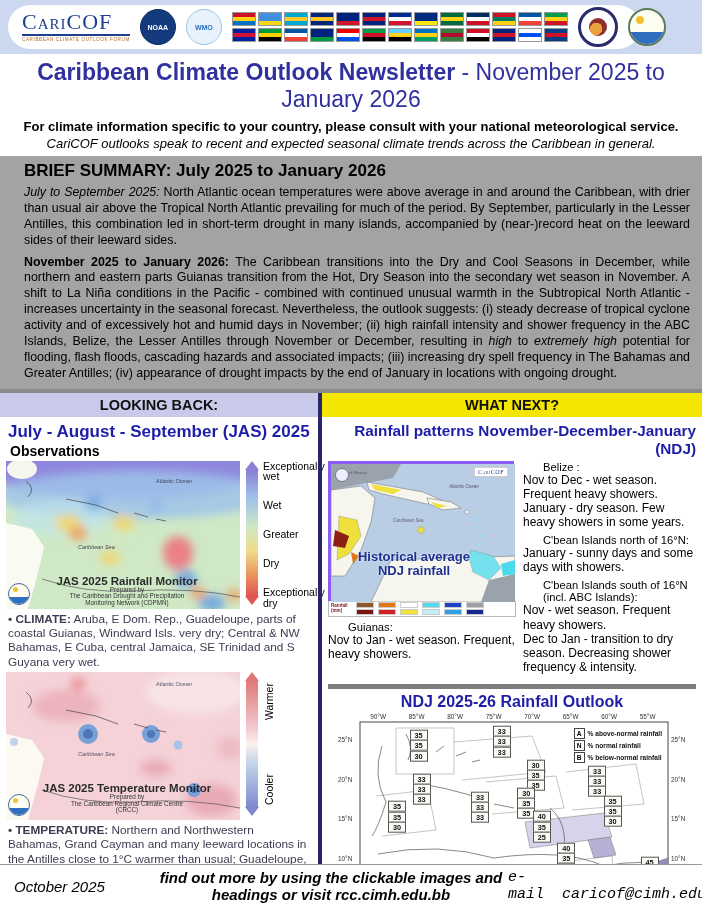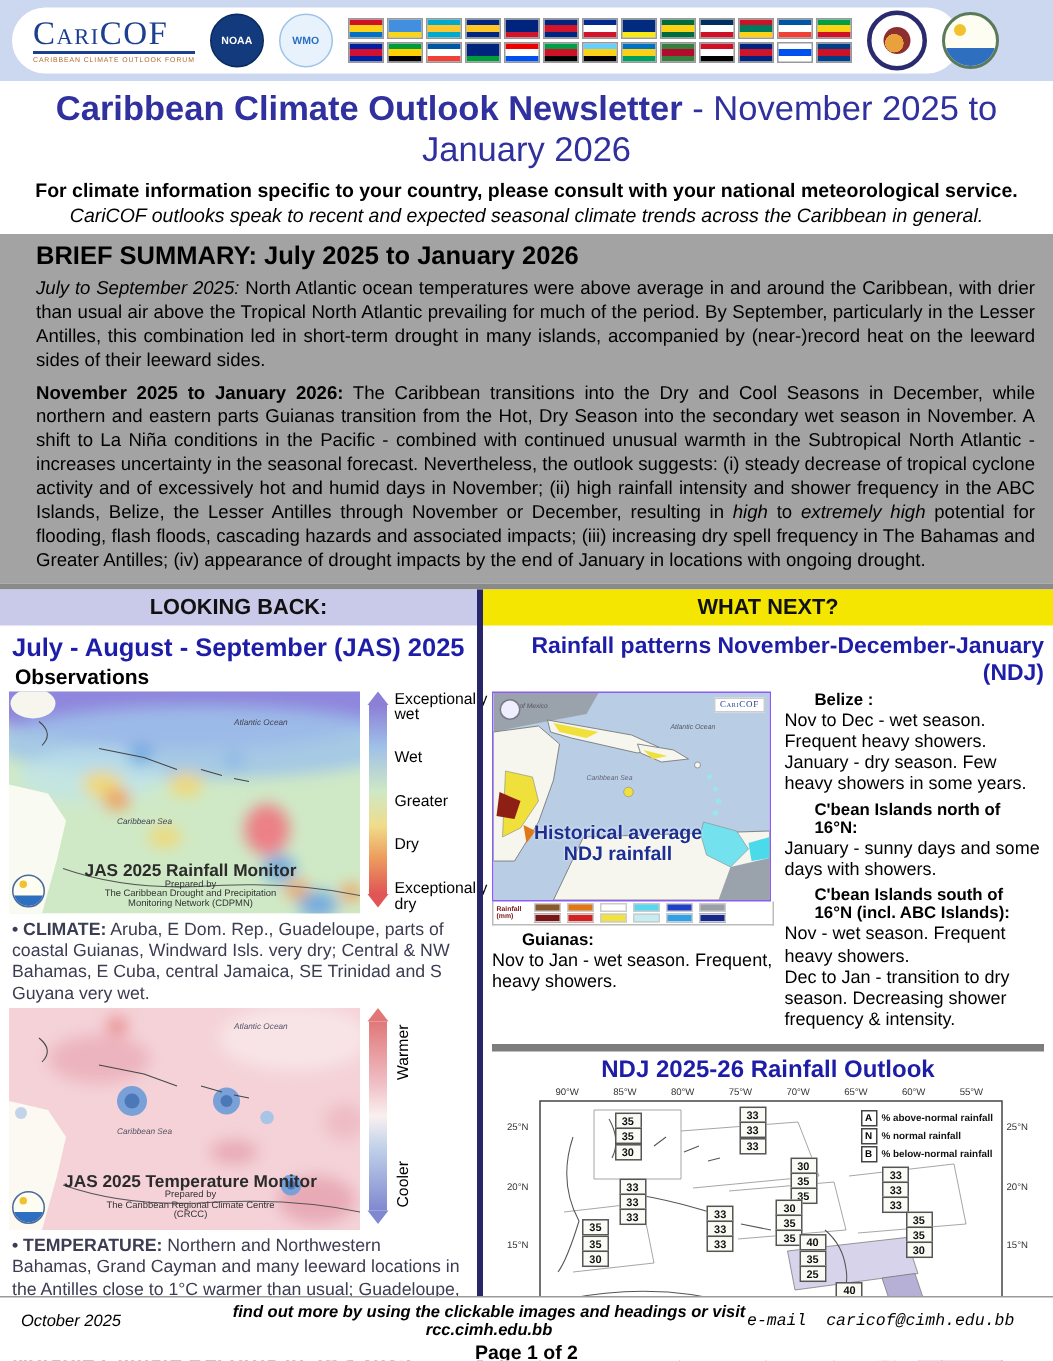--- a/index.html
+++ b/index.html
@@ -74,33 +74,33 @@
   .vlab{writing-mode:vertical-rl;transform:rotate(180deg);height:60px;text-align:center;}
 
   .bullet{font-size:11.8px;line-height:1.22;color:#3c3c52;margin:3px 2px 3px 2px;}
 
   .records h3{margin:3px 0 1px 2px;font-size:15px;}
 
   
   h3.ndj{margin:2px 0 3px 0;font-size:15.3px;color:#1d1da8;text-align:right;}
   .hist-row{display:flex;}
   .hist-left{width:188px;flex:0 0 auto;}
-  .hist-map{position:relative;width:186px;height:140px;border:1px solid #8b5cf6;box-sizing:border-box;}
+  .hist-map{position:relative;width:186px;height:140px;border:3px solid #8b5cf6;box-sizing:border-box;}
   .hist-overlay{position:absolute;left:8px;top:86px;width:150px;text-align:center;color:#1d2f8f;
         font-weight:bold;font-size:13px;line-height:1.1;text-shadow:0 0 2px #fff;}
   .hist-badge{position:absolute;right:3px;top:3px;background:#fff;border:1px solid #ccc;padding:1px 3px;
         font-family:"Liberation Serif",serif;font-size:6px;color:#1d3f8f;font-variant:small-caps;letter-spacing:.5px;}
   .hist-compass{position:absolute;left:4px;top:4px;width:12px;height:12px;border-radius:50%;border:1.5px solid #778;background:#eef;}
   .hist-legend{border:1px solid #bbb;border-top:none;background:#fff;padding:1px 2px;display:flex;gap:3px;align-items:center;}
   .hist-legend .lab{font-size:4.6px;color:#7a1616;font-weight:bold;width:22px;}
   .hl-rows{display:flex;flex-direction:column;gap:1px;}
   .hl-row{display:flex;gap:4px;}
   .hl-sw{width:16px;height:4px;border:0.5px solid #ccc;}
   .region{margin-bottom:5px;}
-  .region .rh{font-weight:bold;font-size:11.2px;padding-left:20px;}
+  .region .rh{font-weight:normal;font-size:11.2px;padding-left:20px;}
   .region p{margin:0;font-size:12px;line-height:1.18;}
   .regions-right{flex:1;padding-left:7px;}
   .gbar{height:5px;background:#7d7d7d;margin:5px 0 4px 0;}
 
   h3.outlook-title{margin:2px 0 1px 0;font-size:16px;color:#1d1da8;text-align:center;}
   .omap-wrap{position:relative;width:352px;height:222px;margin:0 auto;font-size:0;}
   .tick{position:absolute;font-size:6.4px;color:#333;}
   .tick.lat{width:22px;}
   .stack{position:absolute;transform:translate(-50%,-50%);}
   .cell{width:16px;height:9px;background:#fbfbf6;border:0.8px solid #555;font-size:7.3px;font-weight:bold;
@@ -108,21 +108,21 @@
   .omap-legend{position:absolute;right:26px;top:16px;}
   .lg-row{display:flex;align-items:center;gap:3px;margin-bottom:1px;}
   .lg-key{width:9px;height:9px;border:0.8px solid #444;background:#fff;font-size:6.6px;font-weight:bold;
         text-align:center;line-height:9px;}
   .lg-lab{font-size:6.6px;font-weight:bold;color:#111;}
   .omap-cap{position:absolute;left:36px;bottom:42px;text-align:center;}
   .omap-cap .c1{font-size:11.5px;font-weight:bold;color:#111;}
 
   
   .footer{position:absolute;left:0;right:0;bottom:0;height:42px;border-top:1px solid #999;background:#fff;}
-  .foot-row{display:flex;align-items:center;font-size:11px;font-style:italic;padding:4px 14px 0 14px;}
+  .foot-row{display:flex;align-items:center;font-size:15px;font-style:italic;padding:4px 4px 0 14px;}
   .foot-date{width:140px;}
   .foot-center{flex:1;text-align:center;font-weight:bold;}
   .foot-mail{width:190px;text-align:left;font-family:Liberation Mono, monospace;}
   .foot-page{text-align:center;font-weight:bold;font-size:13px;margin-top:1px;}
 </style>
 </head>
 <body>
 
 <div class="page">
 

